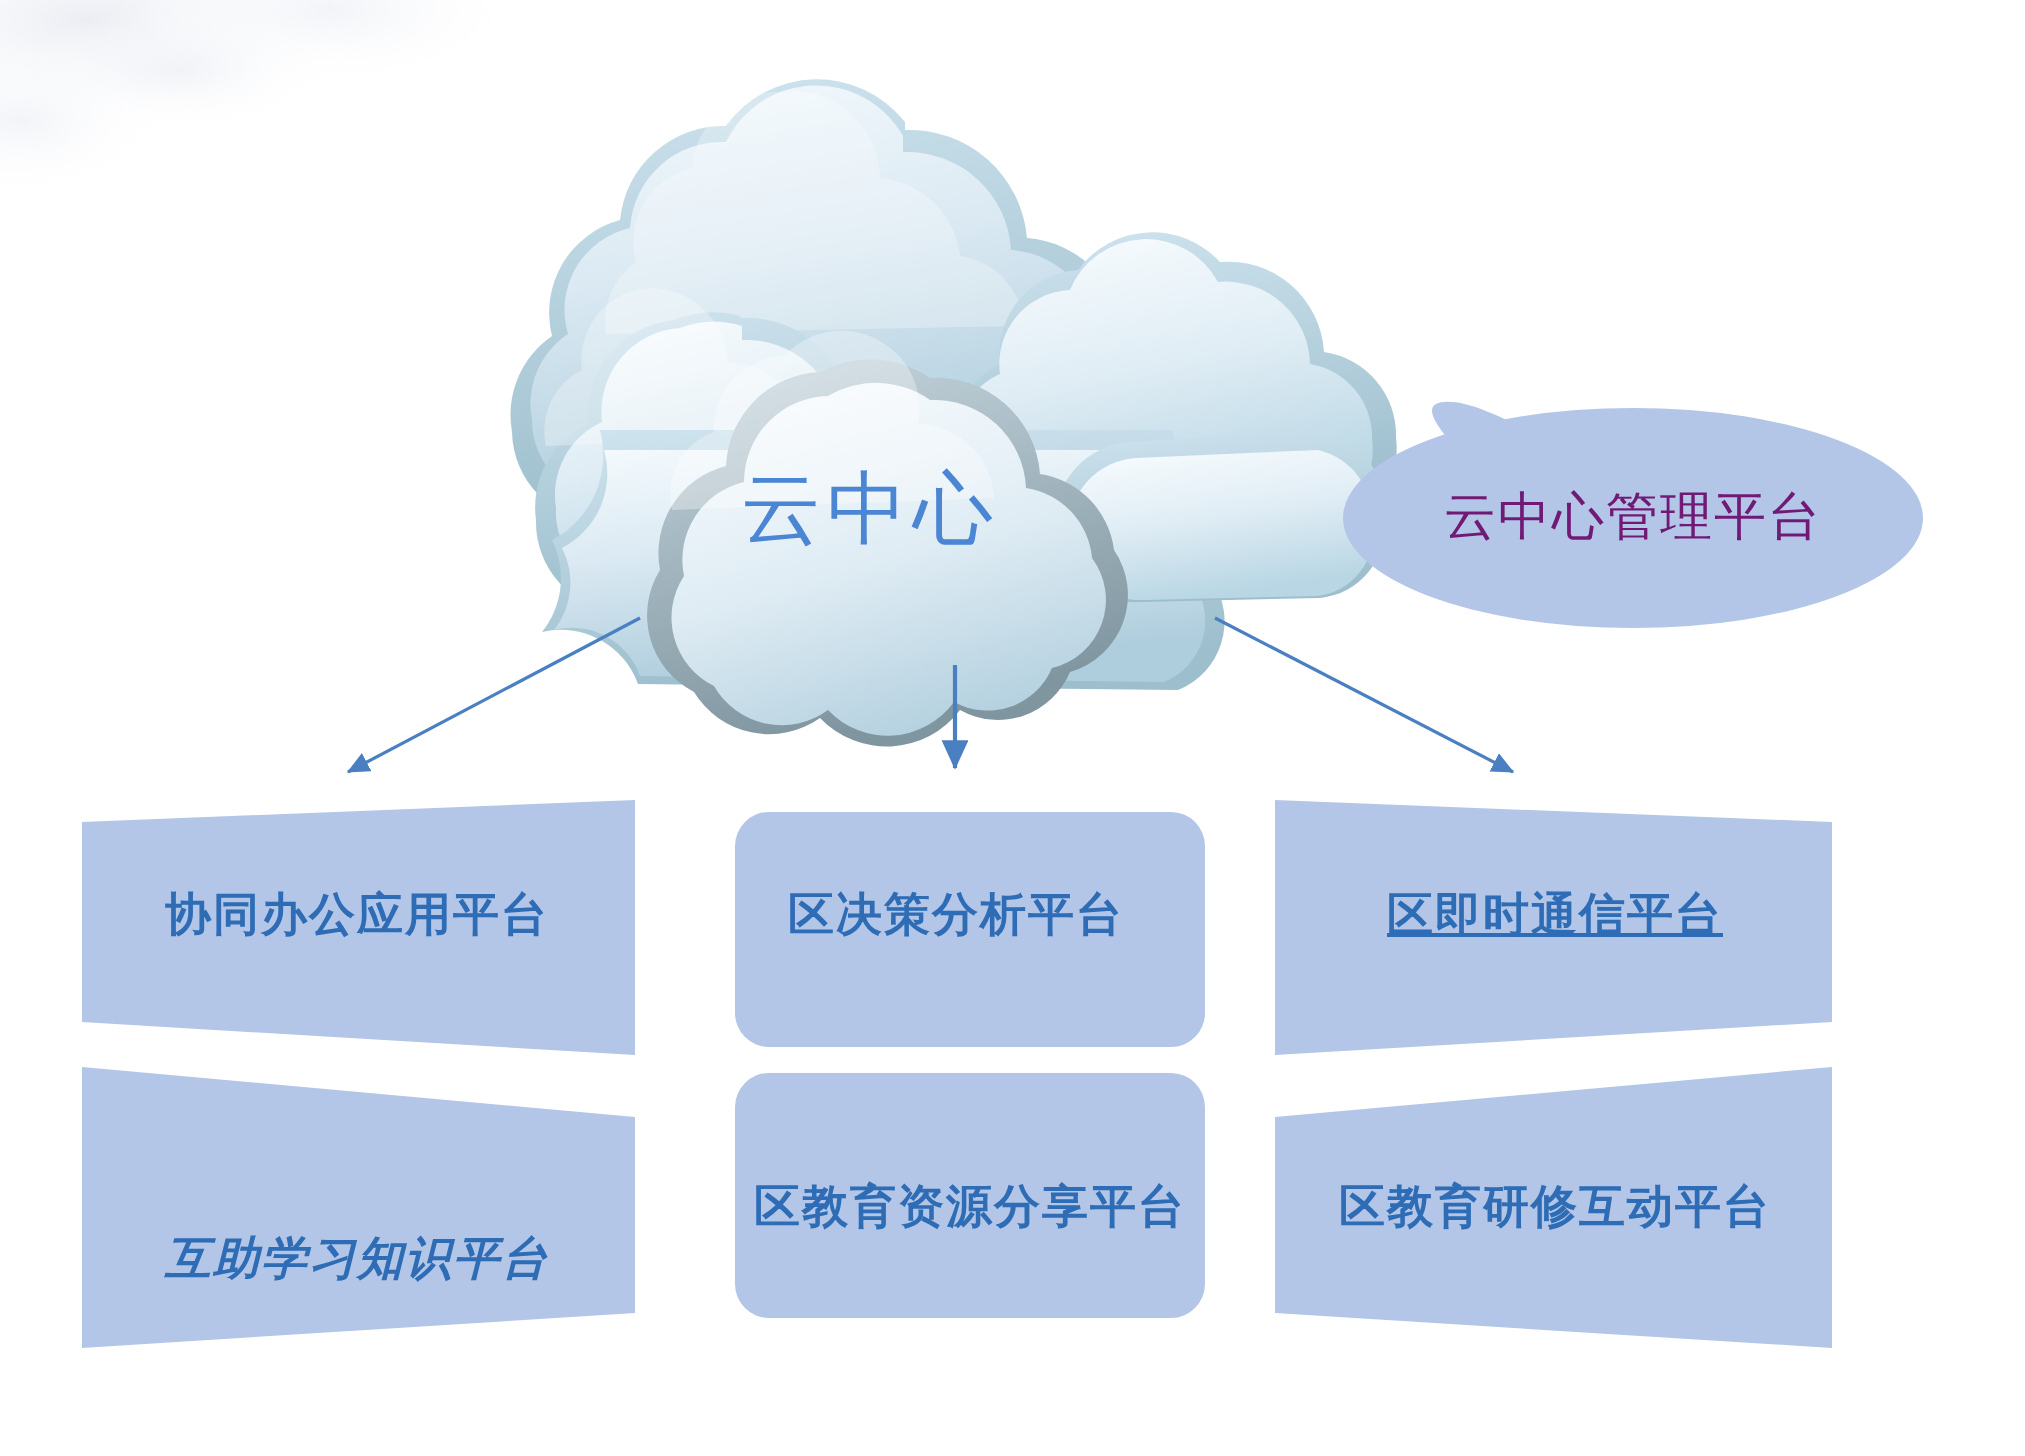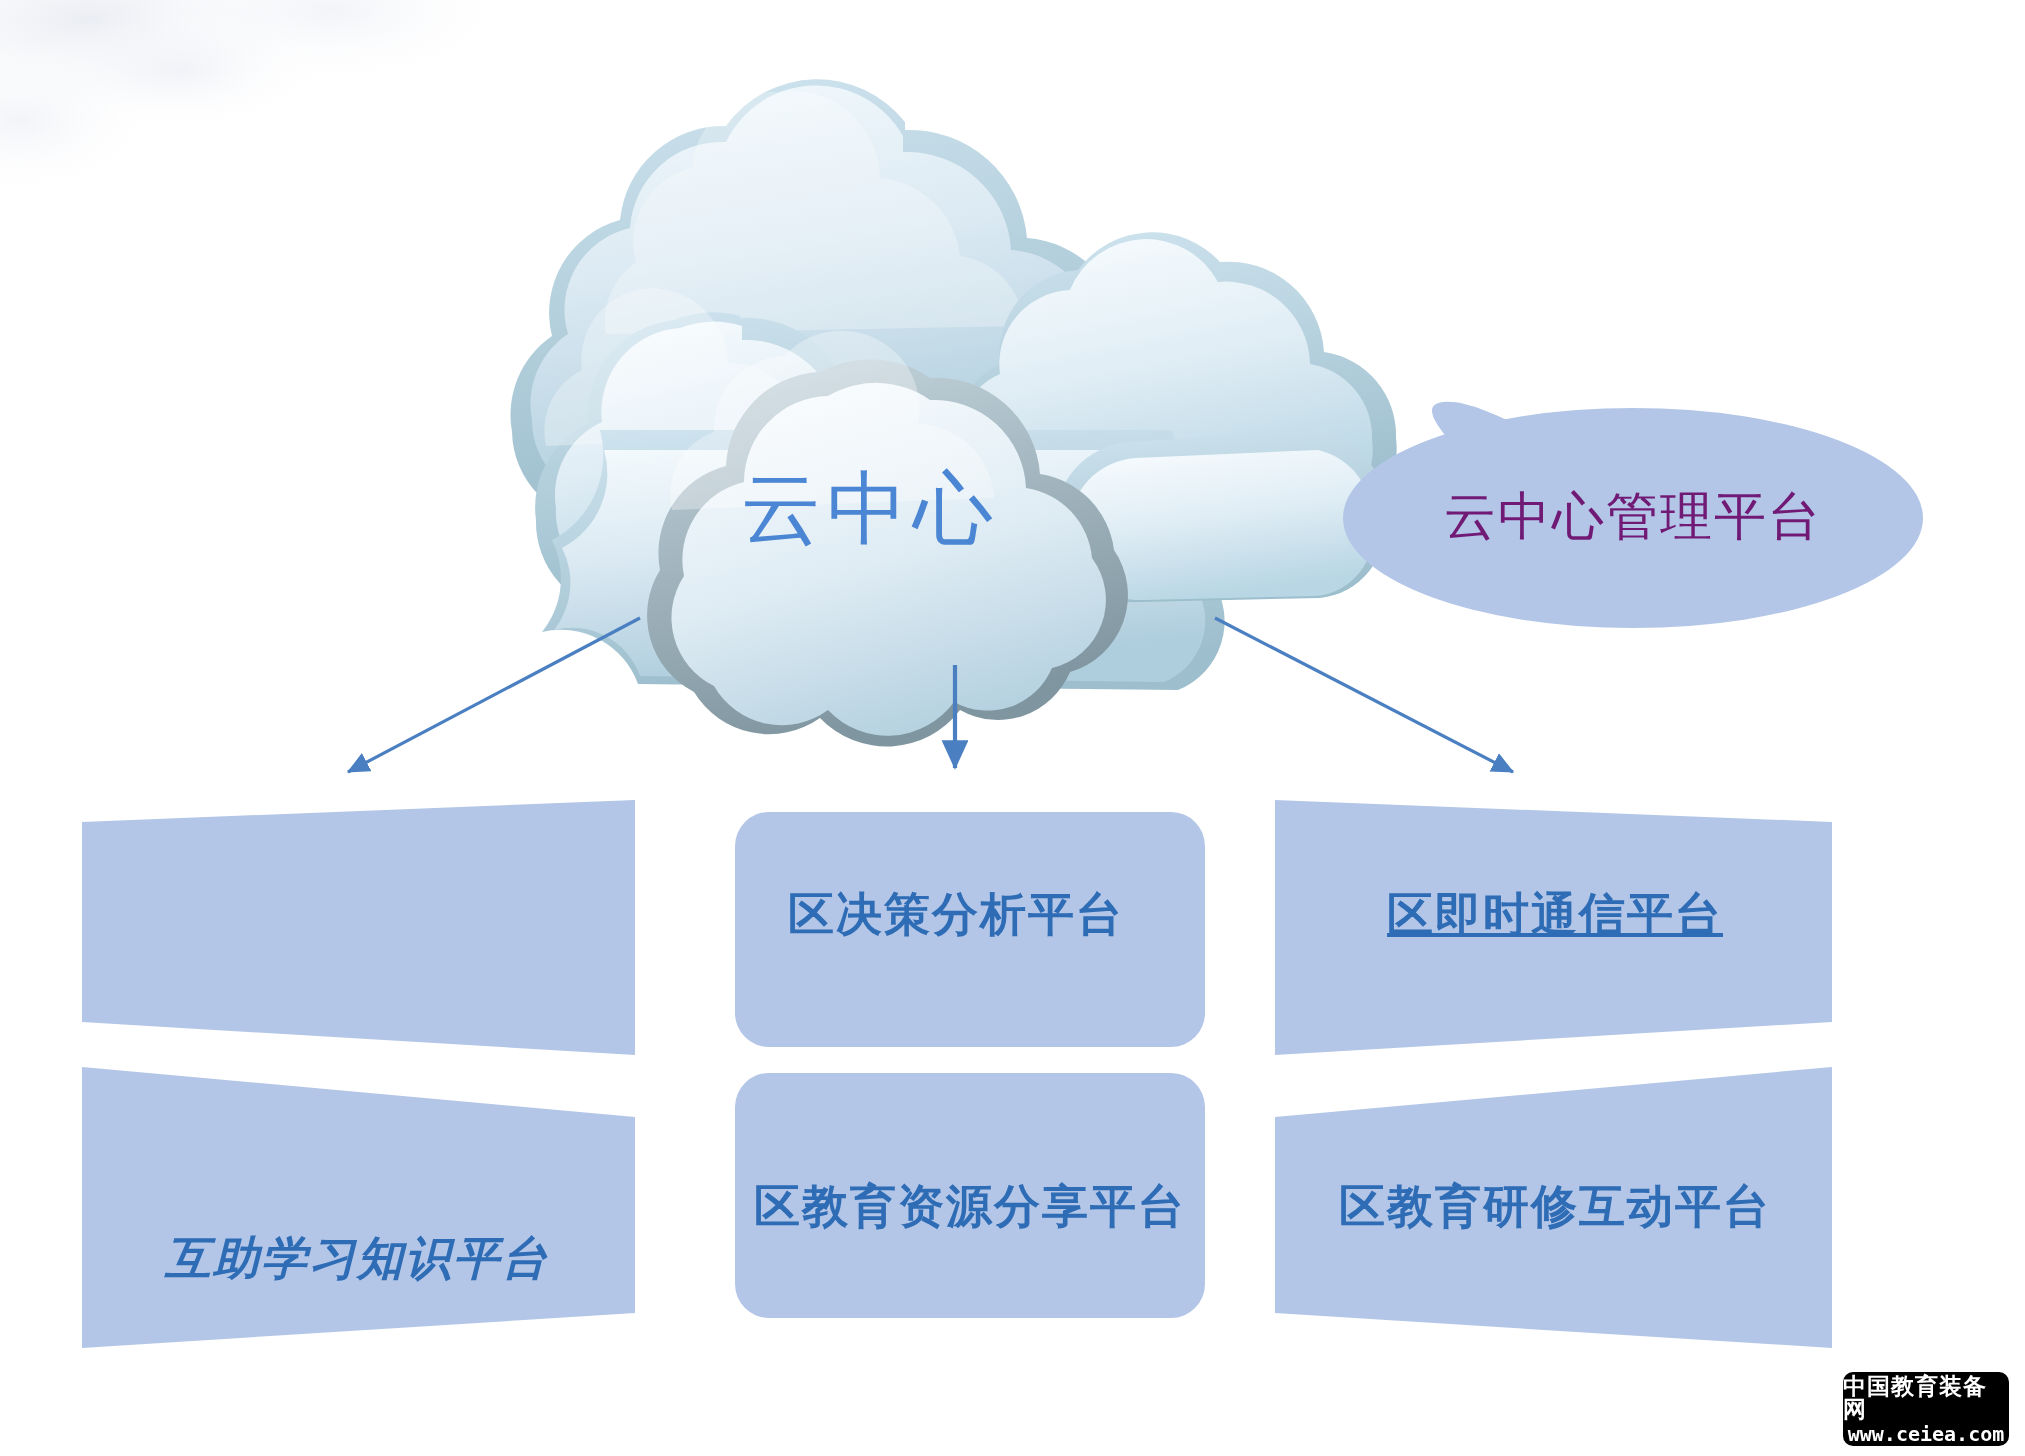--- a/index.html
+++ b/index.html
@@ -300,29 +300,26 @@
     <g>
       <polygon points="1275,800 1832,822 1832,1022 1275,1055" fill="#b3c6e7"></polygon>
       <polygon points="1275,1117 1832,1067 1832,1348 1275,1313" fill="#b3c6e7"></polygon>
     </g>
   </svg>
 
   <div class="lbl cloud-label" style="left:660px;top:455px;width:420px;height:110px;">云中心</div>
 
   <div class="lbl callout-label" style="left:1388px;top:465px;width:490px;height:104px;">云中心管理平台</div>
 
+  <div class="lbl box-label" style="left:92px;top:884px;width:530px;height:62px;">协同办公应用平台</div>
 
   <div class="lbl box-label" style="left:92px;top:1228px;width:530px;height:62px;font-style:italic;">互助学习知识平台</div>
 
   <div class="lbl box-label" style="left:735px;top:884px;width:442px;height:62px;">区决策分析平台</div>
 
   <div class="lbl box-label" style="left:725px;top:1176px;width:490px;height:62px;">区教育资源分享平台</div>
 
   <div class="lbl box-label" style="left:1290px;top:884px;width:530px;height:62px;text-decoration:underline;">区即时通信平台</div>
 
   <div class="lbl box-label" style="left:1285px;top:1176px;width:540px;height:62px;">区教育研修互动平台</div>
 
-  <div id="watermark">
-    <span class="wm-cn">中国教育装备网</span>
-    <span class="wm-url">www.ceiea.com</span>
-  </div>
 
 </div>
 
 </body></html>

